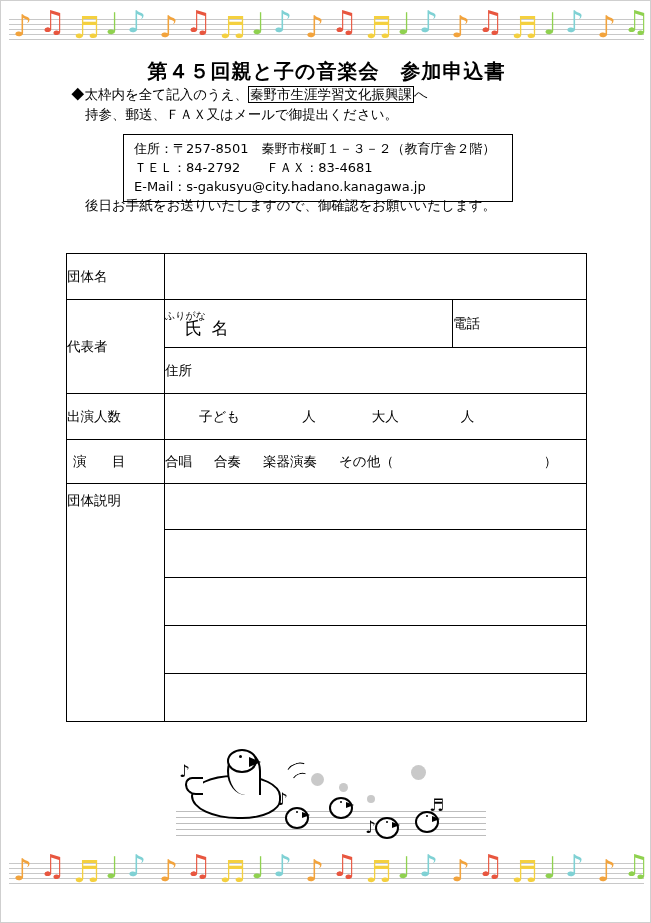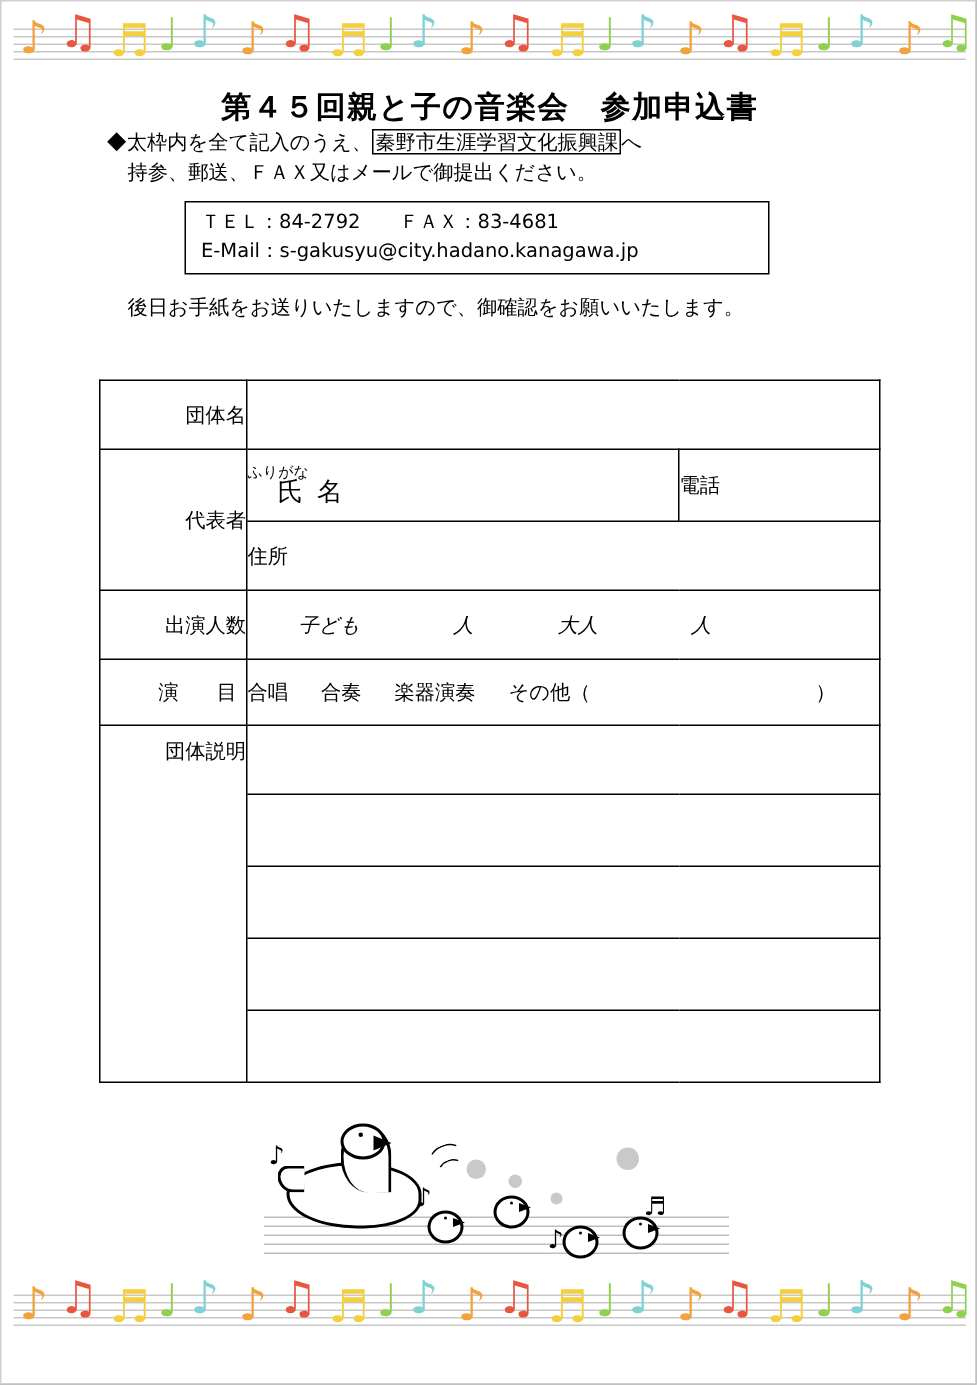--- a/index.html
+++ b/index.html
@@ -126,21 +126,21 @@
     font-family: "DejaVu Sans", sans-serif;
     font-size: 13.5px;
   }
   .form-table td {
     border: 1px solid #000;
     padding: 0;
     vertical-align: middle;
   }
   .lbl {
     width: 97px;
-    text-align: right;
+    text-align: left;
     color: #000;
   }
   .lbl span { letter-spacing: 0px; }
   .lbl.sp span { letter-spacing: 6px; padding-left: 6px; }
 
   .cell-pad { padding: 6px 10px; }
 
   .r-name { height: 46px; }
   .r-rep { height: 48px; }
   .r-addr { height: 46px; }
@@ -161,21 +161,20 @@
     display: block;
     letter-spacing: 2px;
     margin-left: 20px;
   }
   .namecell { padding: 3px 10px 4px 10px; }
   .telcell { padding: 6px 10px; width: 133px; }
 
   .numline {
     padding: 6px 14px;
     letter-spacing: 0px;
-    font-style: italic;
   }
   .numline .g { display: inline-block; }
   .sp1 { display: inline-block; width: 62px; }
   .sp2 { display: inline-block; width: 34px; }
   .sp3 { display: inline-block; width: 56px; }
 
   .progline { padding: 6px 14px; }
   .progline .g2 { display: inline-block; width: 22px; }
   .progline .g3 { display: inline-block; width: 22px; }
   .progline .tail { display: inline-block; width: 150px; }
@@ -341,20 +340,21 @@
   </div>
 
   <div class="doc-title">第４５回親と子の音楽会　参加申込書</div>
 
   <div class="intro">
     <div class="l1"><span>◆太枠内を全て記入のうえ、</span><span class="boxed-inline">秦野市生涯学習文化振興課</span><span>へ</span></div>
     <div class="l2">持参、郵送、ＦＡＸ又はメールで御提出ください。</div>
   </div>
 
   <div class="contact-box">
+    <div>住所：〒257-8501　秦野市桜町１－３－２（教育庁舎２階）</div>
     <div>ＴＥＬ：84-2792　　ＦＡＸ：83-4681</div>
     <div>E-Mail：s-gakusyu@city.hadano.kanagawa.jp</div>
   </div>
 
   <div class="intro2">
     <div class="l2">後日お手紙をお送りいたしますので、御確認をお願いいたします。</div>
   </div>
 
   <table class="form-table">
     <tbody>

